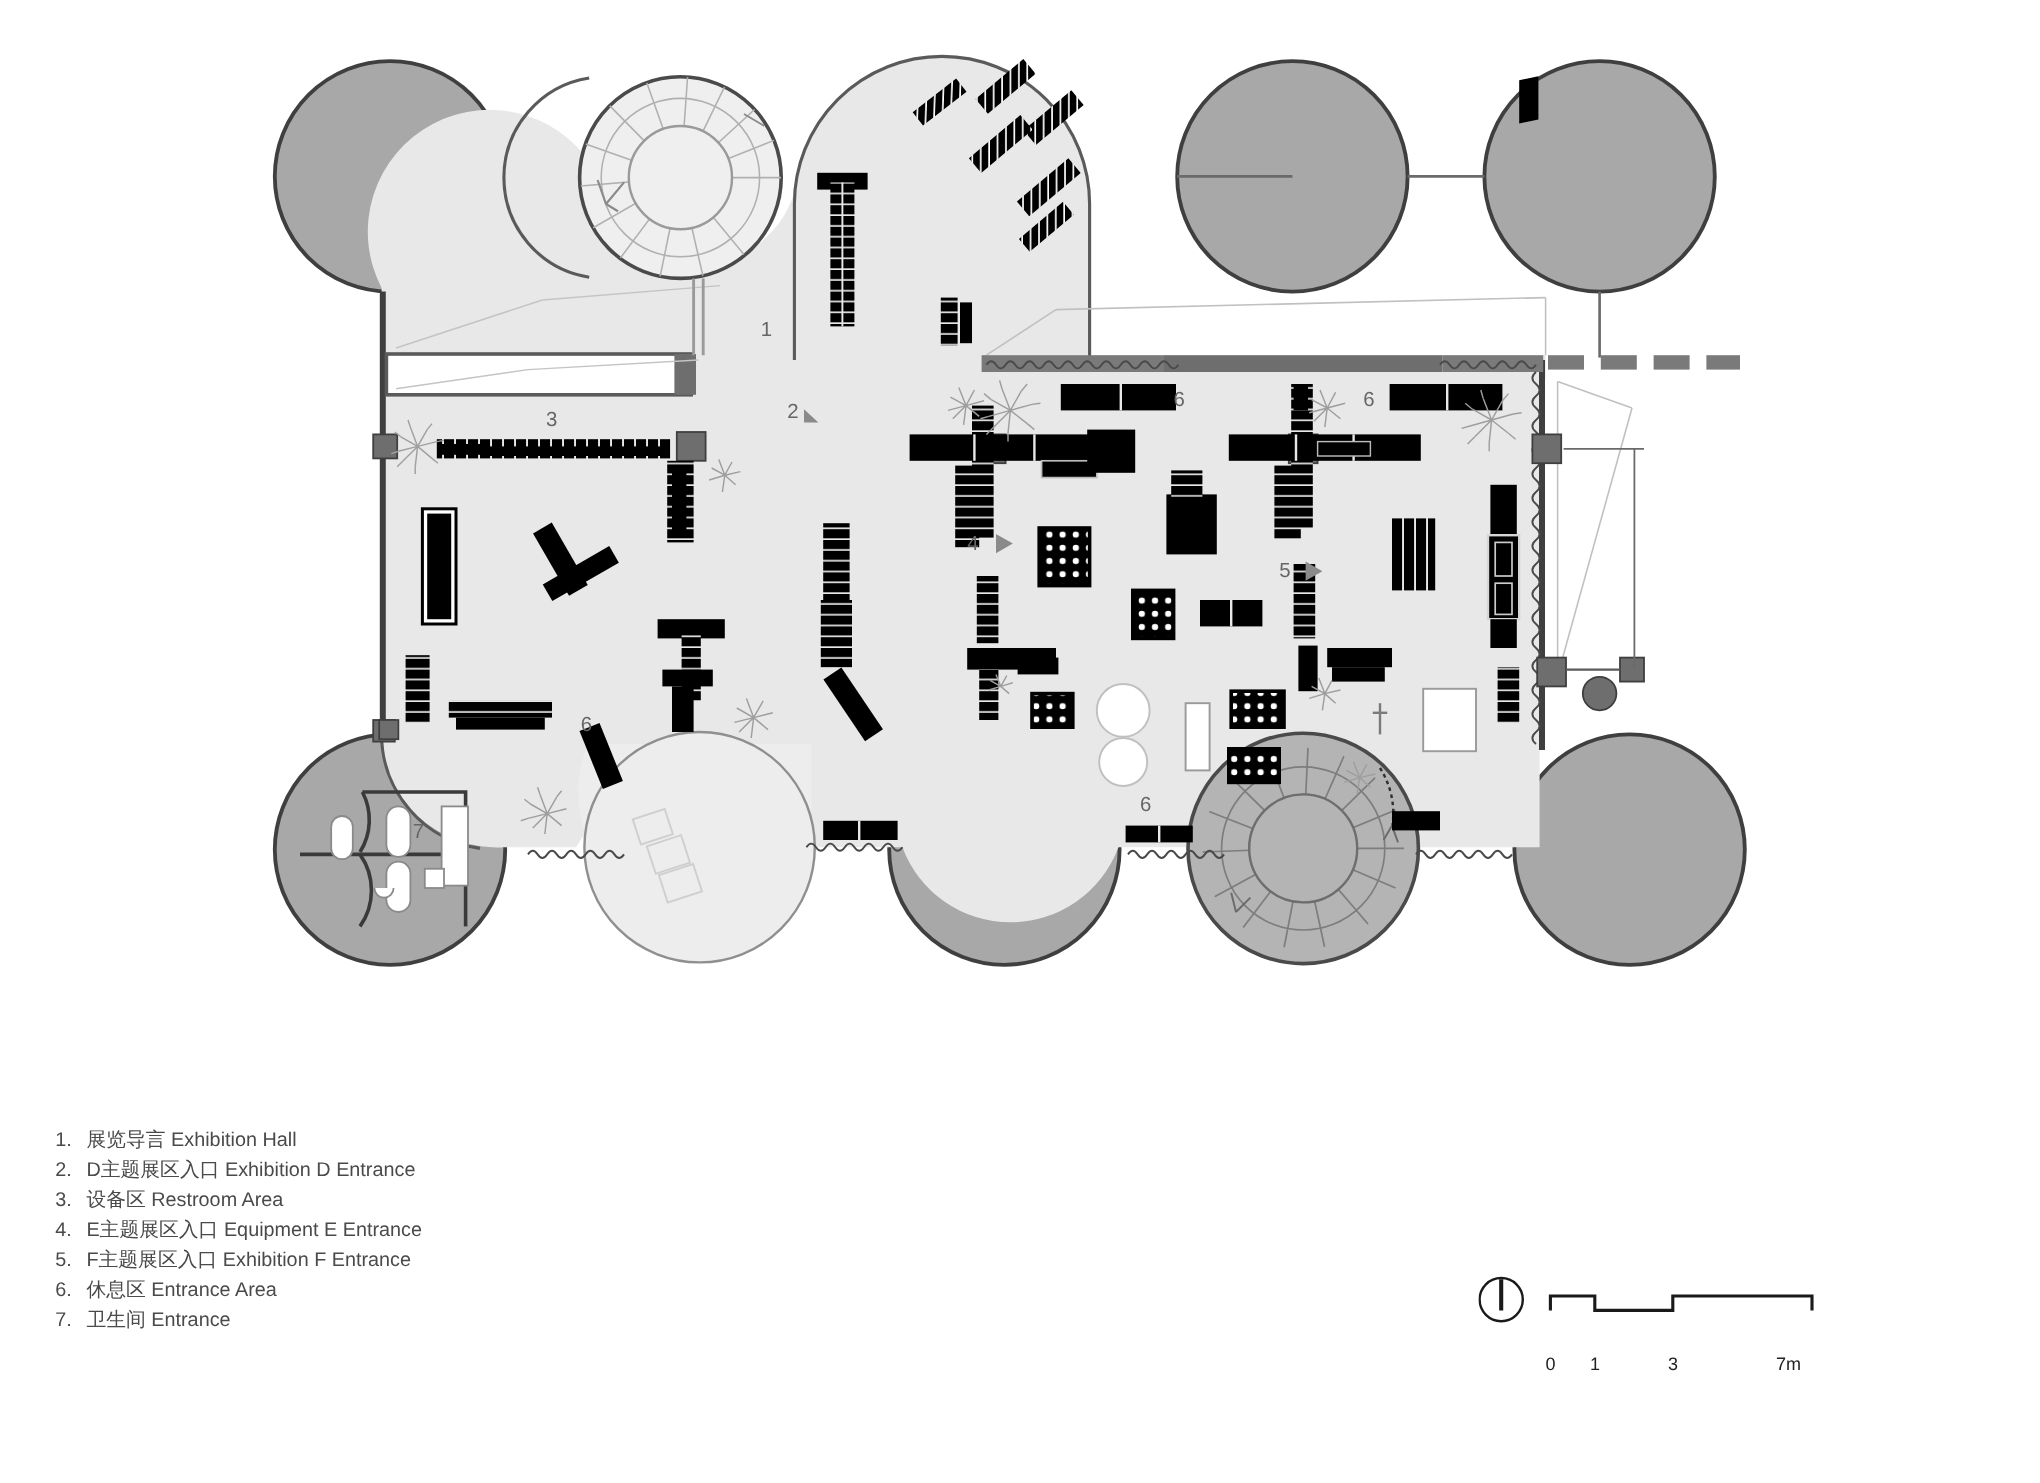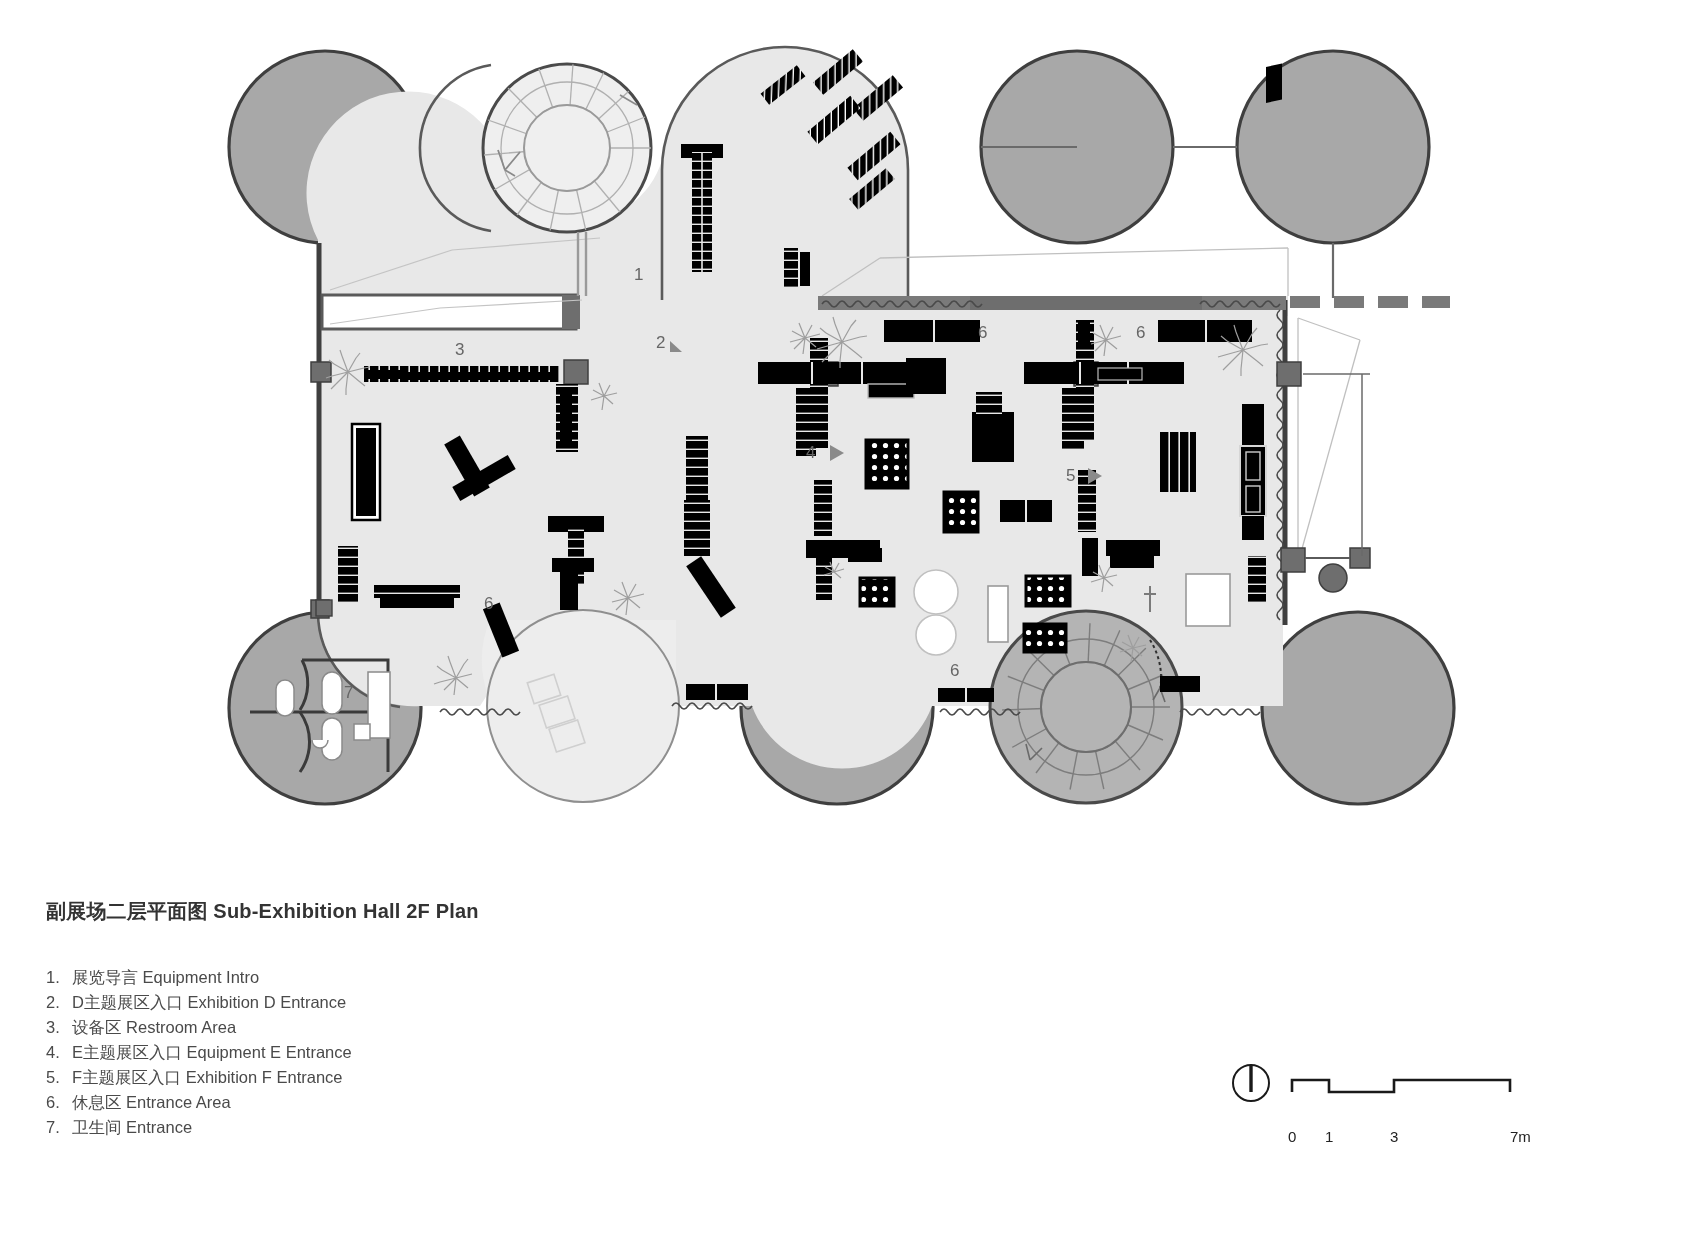--- a/index.html
+++ b/index.html
@@ -441,25 +441,24 @@
   </g>
 
   <g fill="#8a8a8a">
     <path d="M 670 341 L 682 352 L 670 352 Z"></path>
     <path d="M 830 445 L 844 453 L 830 461 Z"></path>
     <path d="M 1088 468 L 1102 476 L 1088 484 Z"></path>
   </g>
 </svg>
 
 <div class="caption-block">
-  <div class="plan-title">副展场二层平面图 Sub-Exhibition Hall 2F Plan</div>
   <div class="legend-list">
     <div class="legend-row">
       <span class="legend-num">1.</span>
-      <span>展览导言 Equipment Intro</span>
+      <span>展览导言 Exhibition Hall</span>
     </div>
     <div class="legend-row">
       <span class="legend-num">2.</span>
       <span>D主题展区入口 Exhibition D Entrance</span>
     </div>
     <div class="legend-row">
       <span class="legend-num">3.</span>
       <span>设备区 Restroom Area</span>
     </div>
     <div class="legend-row">
@@ -490,15 +489,15 @@
     </g>
 
     <g fill="none" stroke="#1a1a1a" stroke-width="2.6">
       <path d="M 60 30 L 60 18 L 97 18 L 97 30 L 162 30 L 162 18 L 278 18 L 278 30"></path>
     </g>
   </svg>
   <div class="scale-labels">
     <span style="left:56px">0</span>
     <span style="left:93px">1</span>
     <span style="left:158px">3</span>
-    <span style="left:278px">7m</span>
+    <span style="left:248px">7m</span>
   </div>
 </div>
 
 </body></html>

